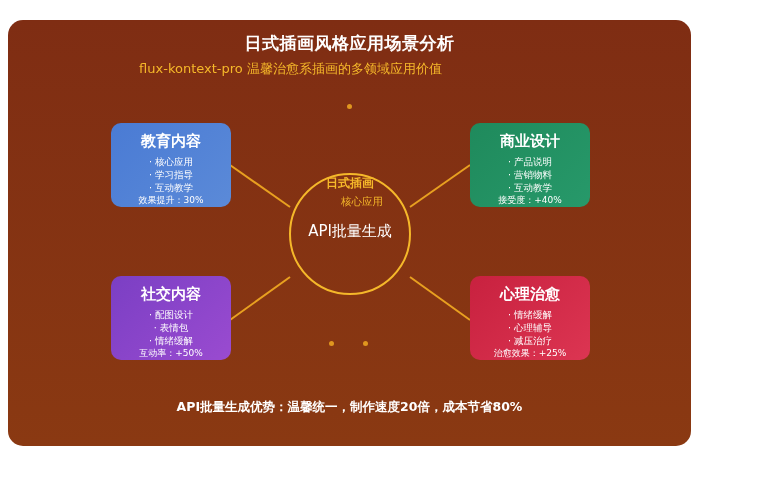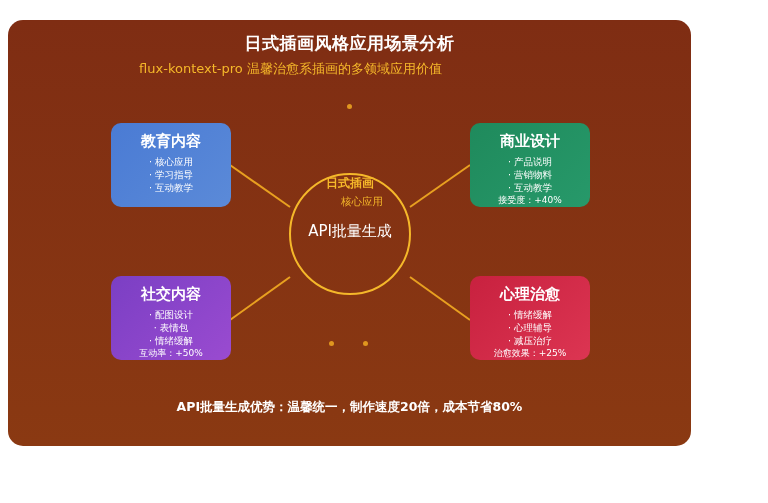--- a/index.html
+++ b/index.html
@@ -62,20 +62,21 @@
 
   <div class="dot" style="left:339px; top:84px;"></div>
   <div class="dot" style="left:321px; top:321px;"></div>
   <div class="dot" style="left:355px; top:321px;"></div>
 
   <div class="box b-edu">
     <div class="bt">教育内容</div>
     <div class="bi">· 核心应用</div>
     <div class="bi">· 学习指导</div>
     <div class="bi">· 互动教学</div>
+    <div class="bs">效果提升：30%</div>
   </div>
 
   <div class="box b-biz">
     <div class="bt">商业设计</div>
     <div class="bi">· 产品说明</div>
     <div class="bi">· 营销物料</div>
     <div class="bi">· 互动教学</div>
     <div class="bs">接受度：+40%</div>
   </div>
 

